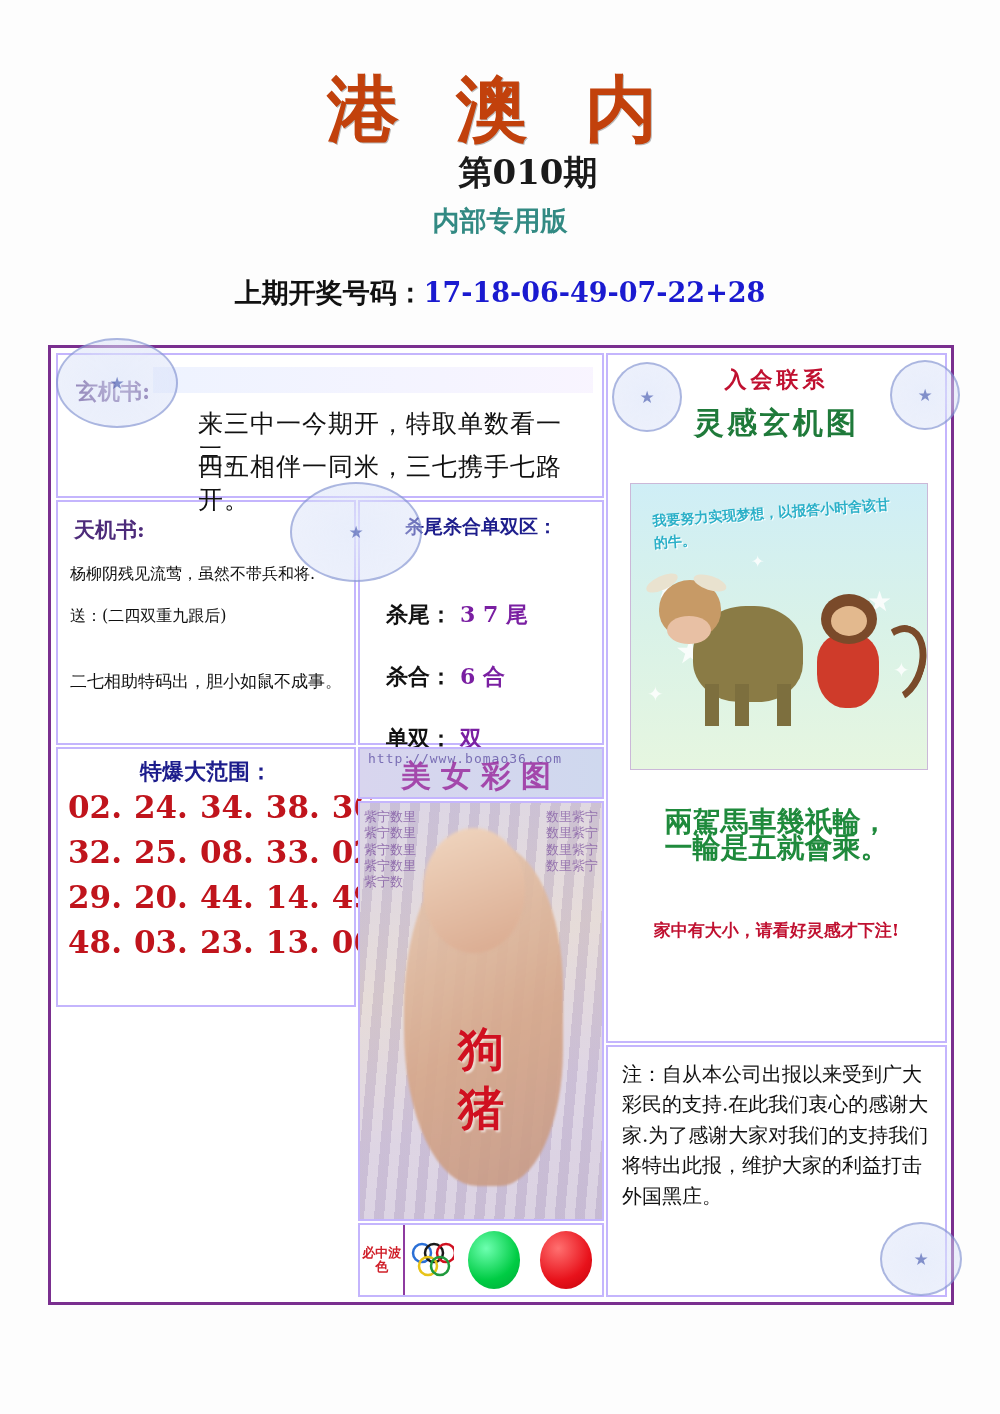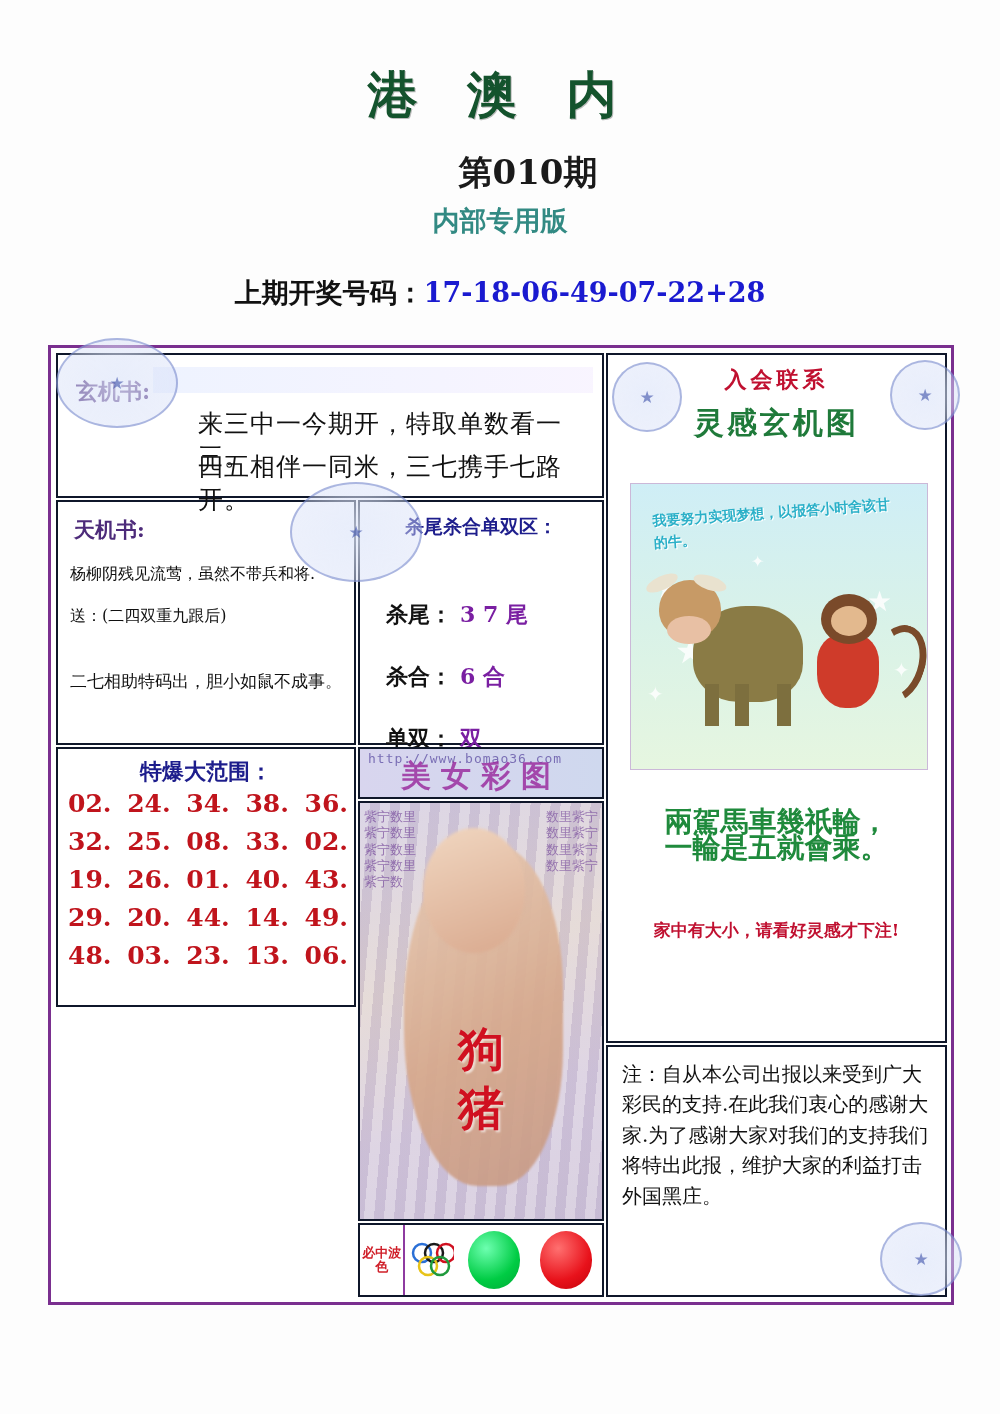--- a/index.html
+++ b/index.html
@@ -28,24 +28,24 @@
     left: 0; top: 0;
     width: 1000px;
     height: 330px;
   }
   .title-main {
     position: absolute;
     left: 0; top: 62px;
     width: 1000px;
     text-align: center;
     font-family: "DejaVu Serif", "Liberation Serif", serif;
-    font-size: 50px;
+    font-size: 72px;
     font-weight: bold;
     letter-spacing: 16px;
-    color: #14532d;
+    color: #c2410c;
     text-shadow: 1px 1px 0 #bbb;
   }
   .title-issue {
     position: absolute;
     left: 0; top: 150px;
     width: 1000px;
     text-align: center;
     font-family: "DejaVu Serif", "Liberation Serif", serif;
     font-size: 34px;
     font-weight: bold;
@@ -81,21 +81,21 @@
     left: 48px; top: 345px;
     width: 906px;
     height: 960px;
     border: 3px solid #7a2f8f;
     box-sizing: border-box;
     background: #fff;
   }
   .cell {
     position: absolute;
     box-sizing: border-box;
-    border: 2px solid #0f172a;
+    border: 2px solid #c4b5fd;
   }
 
   
   .c-xuanji { left: 5px;  top: 5px;   width: 548px; height: 145px; }
   .c-tianji { left: 5px;  top: 152px; width: 300px; height: 245px; }
   .c-shawei { left: 307px;top: 152px; width: 246px; height: 245px; }
   .c-fanwei { left: 5px;  top: 399px; width: 300px; height: 260px; padding-left: 44px; }
   .c-xiao   { left: 5px;  top: 661px; width: 300px; height: 288px; }
   .c-banner { left: 307px;top: 399px; width: 246px; height: 52px; }
   .c-photo  { left: 307px;top: 453px; width: 246px; height: 420px; }
@@ -164,21 +164,21 @@
     font-family: "DejaVu Serif", serif;
     font-size: 22px; font-weight: bold; color: #1d1d8c;
   }
   .fanwei-grid {
     position: absolute; left: 8px; top: 40px; width: 284px;
   }
   .fanwei-grid .row {
     display: flex;
     justify-content: space-between;
     font-family: "DejaVu Serif", "Liberation Serif", serif;
-    font-size: 25px;
+    font-size: 31px;
     font-weight: bold;
     color: #c0141c;
     margin-bottom: 9px;
     padding: 0 2px;
     gap: 12px;
   }
 
   
   .xiao-head {
     position: absolute; left: 0; top: 4px; width: 100%;
@@ -501,27 +501,20 @@
           <span>34.</span>
           <span>38.</span>
           <span>36.</span>
         </div>
         <div class="row">
           <span>32.</span>
           <span>25.</span>
           <span>08.</span>
           <span>33.</span>
           <span>02.</span>
-        </div>
-        <div class="row">
-          <span>19.</span>
-          <span>26.</span>
-          <span>01.</span>
-          <span>40.</span>
-          <span>43.</span>
         </div>
         <div class="row">
           <span>29.</span>
           <span>20.</span>
           <span>44.</span>
           <span>14.</span>
           <span>49.</span>
         </div>
         <div class="row">
           <span>48.</span>

